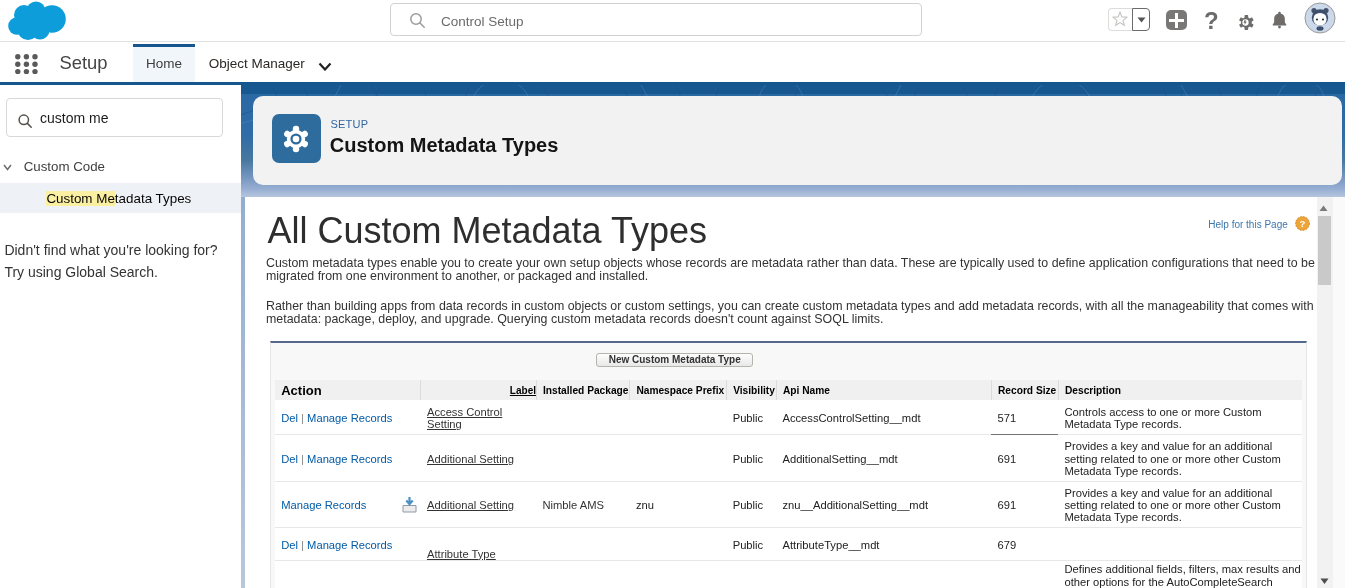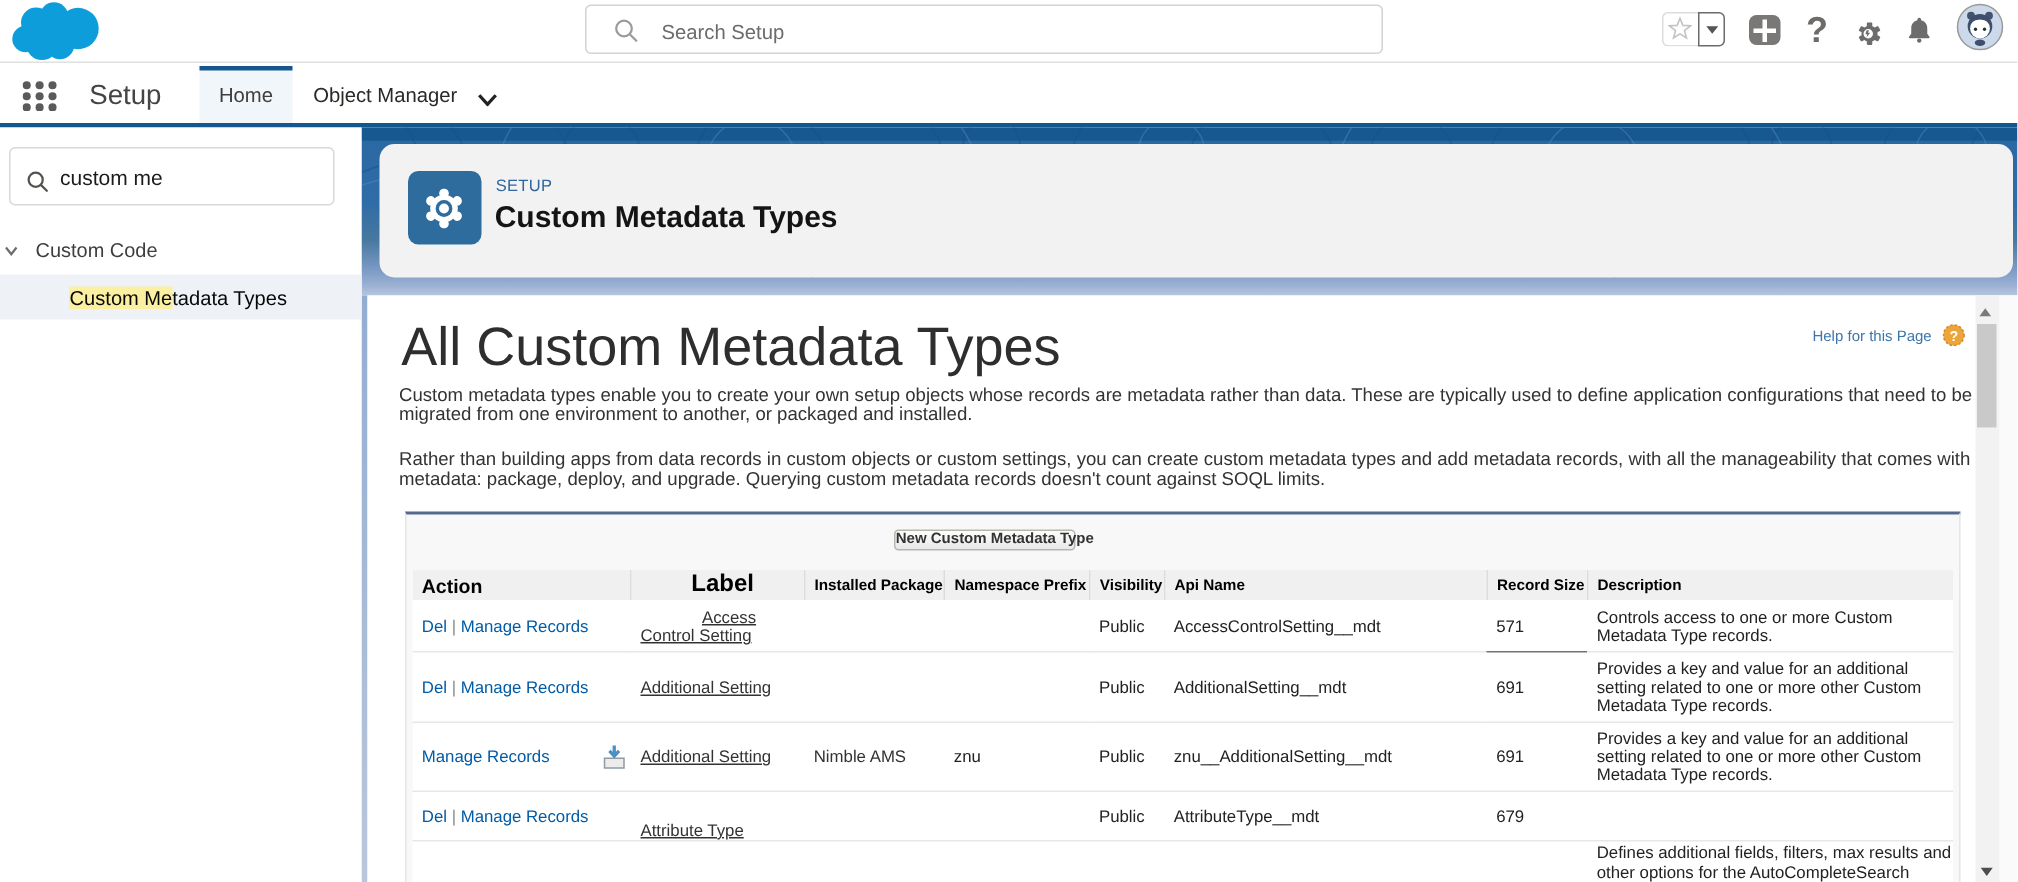--- a/index.html
+++ b/index.html
@@ -22,21 +22,21 @@
     <circle cx="33" cy="30" r="9.5"></circle>
     <rect x="12" y="13" width="32" height="17"></rect>
   </g>
 </svg>
 
 <div class="abs" style="left:390px;top:3px;width:532px;height:33px;border:1px solid #d4d2d0;border-radius:4px;background:#fff;">
   <svg class="abs" style="left:18px;top:8px;" width="17" height="17" viewBox="0 0 17 17">
     <circle cx="7" cy="7" r="5.2" fill="none" stroke="#9b9b9b" stroke-width="1.5"></circle>
     <line x1="11" y1="11" x2="15.2" y2="15.2" stroke="#9b9b9b" stroke-width="1.5" stroke-linecap="round"></line>
   </svg>
-  <span class="abs" style="left:50px;top:9.5px;font-size:13.5px;color:#6b6b6b;">Search Setup</span>
+  <span class="abs" style="left:50px;top:9.5px;font-size:13.5px;color:#6b6b6b;">Control Setup</span>
 </div>
 
 <div class="abs" style="left:1108px;top:8px;width:24px;height:23px;border:1px solid #dcdcdc;border-right:none;border-radius:4px 0 0 4px;"></div>
 <div class="abs" style="left:1132px;top:8px;width:18px;height:23px;border:1px solid #6b6b6b;border-radius:0 4px 4px 0;"></div>
 <svg class="abs" style="left:1112px;top:11px;" width="16" height="16" viewBox="0 0 16 16">
   <path d="M8 1.2 L9.9 5.9 L15 6.2 L11 9.4 L12.3 14.3 L8 11.6 L3.7 14.3 L5 9.4 L1 6.2 L6.1 5.9 Z" fill="none" stroke="#c5c3c0" stroke-width="1.1"></path>
 </svg>
 <svg class="abs" style="left:1137px;top:17px;" width="9" height="6" viewBox="0 0 9 6">
   <path d="M0.5 0.5 L8.5 0.5 L4.5 5.5 Z" fill="#555"></path>
 </svg>
@@ -141,20 +141,21 @@
     </svg>
     <span class="abs" style="left:33px;top:11px;font-size:14px;color:#1b1b1b;">custom me</span>
   </div>
   <svg class="abs" style="left:2.5px;top:79px;" width="9" height="7" viewBox="0 0 9 7">
     <path d="M1 1 L4.5 5.5 L8 1" fill="none" stroke="#706e6b" stroke-width="1.5"></path>
   </svg>
   <div class="abs" style="left:23.7px;top:74.7px;font-size:13.3px;color:#3e3e3c;">Custom Code</div>
   <div class="abs" style="left:0;top:98.2px;width:241px;height:30.4px;background:#eef1f6;">
     <span class="abs" style="left:46.4px;top:7.6px;font-size:13.4px;color:#080707;"><span style="background:#fbf0a2;">Custom Me</span>tadata Types</span>
   </div>
+  <div class="abs" style="left:4.4px;top:155.7px;width:230px;font-size:14px;line-height:21.6px;color:#333;">Didn't find what you're looking for?<br>Try using Global Search.</div>
 </div>
 
 <div class="abs" style="left:253px;top:96px;width:1089px;height:89px;background:#f3f2f2;border-radius:10px;">
   <div class="abs" style="left:18.5px;top:18px;width:49px;height:49px;background:#2e6c9e;border-radius:7px;"></div>
   <svg class="abs" style="left:28px;top:27.5px;" width="30" height="30" viewBox="0 0 30 30">
     <g fill="#fff">
       <circle cx="15" cy="15" r="9.2"></circle>
       <g transform="rotate(0 15 15)">
           <rect x="11.8" y="1.8" width="6.4" height="6" rx="3"></rect>
         </g>
@@ -191,47 +192,47 @@
   <circle cx="7.5" cy="7.5" r="6.9" fill="none" stroke="#c98a2e" stroke-width="1" stroke-dasharray="1.5 1.5"></circle>
   <text x="7.5" y="11" text-anchor="middle" font-size="9.5" font-weight="bold" fill="#fff" font-family="Liberation Sans">?</text>
 </svg>
 
 <div class="abs" style="left:266px;top:257px;width:1054px;font-size:12.4px;line-height:13.4px;color:#333;">Custom metadata types enable you to create your own setup objects whose records are metadata rather than data. These are typically used to define application configurations that need to be migrated from one environment to another, or packaged and installed.</div>
 
 <div class="abs" style="left:266px;top:299.9px;width:1054px;font-size:12.4px;line-height:13.4px;color:#333;">Rather than building apps from data records in custom objects or custom settings, you can create custom metadata types and add metadata records, with all the manageability that comes with metadata: package, deploy, and upgrade. Querying custom metadata records doesn't count against SOQL limits.</div>
 
 <div class="abs" style="left:269.7px;top:341.1px;width:1037.3px;height:247px;background:#f8f8f8;border-top:2.5px solid #54698d;border-left:1px solid #e6e6e6;border-right:1px solid #e6e6e6;">
 
-  <div class="abs" style="left:325.5px;top:9.5px;width:121px;height:14.5px;border:1px solid #b5b5ad;border-radius:3px;background:linear-gradient(#fefefe,#e8e8e8);text-align:center;font-size:10px;font-weight:bold;color:#333;line-height:12.5px;white-space:nowrap;">New Custom Metadata Type</div>
+  <div class="abs" style="left:325.5px;top:9.5px;width:157px;height:14.5px;border:1px solid #b5b5ad;border-radius:3px;background:linear-gradient(#fefefe,#e8e8e8);text-align:center;font-size:10px;font-weight:bold;color:#333;line-height:12.5px;white-space:nowrap;">New Custom Metadata Type</div>
 
   <table style="position:absolute;left:4px;top:37px;width:1027.5px;border-collapse:collapse;table-layout:fixed;font-size:11.2px;color:#222;">
     <colgroup>
       <col style="width:146.3px">
         <col style="width:115.5px">
         <col style="width:93.4px">
         <col style="width:96.8px">
         <col style="width:49.8px">
         <col style="width:215px">
         <col style="width:67px">
         <col style="width:243.7px">
     </colgroup>
     <tbody>
         <tr style="background:#f0f0f0;height:19.9px;">
       <th style="text-align:left;font-size:13px;white-space:nowrap;overflow:hidden;padding:0 0 0 6.5px;border-right:1px solid #dcdcdc;color:#000;">Action</th>
-      <th style="text-align:center;font-size:16px;white-space:nowrap;overflow:hidden;padding:0 0 0 6px;border-right:1px solid #dcdcdc;color:#000;">Label</th>
+      <th style="text-align:right;font-size:10px;white-space:nowrap;overflow:hidden;padding:0 0 0 6px;border-right:1px solid #dcdcdc;color:#000;text-decoration:underline;">Label</th>
       <th style="text-align:left;font-size:10.2px;white-space:nowrap;overflow:hidden;padding:0 0 0 6px;border-right:1px solid #dcdcdc;color:#000;">Installed Package</th>
       <th style="text-align:left;font-size:10.2px;white-space:nowrap;overflow:hidden;padding:0 0 0 6px;border-right:1px solid #dcdcdc;color:#000;">Namespace Prefix</th>
       <th style="text-align:left;font-size:10.2px;white-space:nowrap;overflow:hidden;padding:0 0 0 6px;border-right:1px solid #dcdcdc;color:#000;">Visibility</th>
       <th style="text-align:left;font-size:10.2px;white-space:nowrap;overflow:hidden;padding:0 0 0 6px;border-right:1px solid #dcdcdc;color:#000;">Api Name</th>
       <th style="text-align:left;font-size:10.2px;white-space:nowrap;overflow:hidden;padding:0 0 0 6px;border-right:1px solid #dcdcdc;color:#000;">Record Size</th>
       <th style="text-align:left;font-size:10.2px;white-space:nowrap;overflow:hidden;padding:0 0 0 6px;color:#000;">Description</th>
     </tr>
     <tr style="background:#fff;height:35px;">
       <td style="padding:2px 0 0 6.5px;border-bottom:1px solid #e7e7e7;"><span style="color:#015ba7;">Del</span> <span style="color:#888;">|</span> <span style="color:#015ba7;">Manage Records</span></td>
-      <td style="padding:2px 0 0 6px;border-bottom:1px solid #e7e7e7;line-height:12px;"><span style="text-decoration:underline;color:#333;margin-left:41px;">Access Control Setting</span></td>
+      <td style="padding:2px 0 0 6px;border-bottom:1px solid #e7e7e7;line-height:12px;"><span style="text-decoration:underline;color:#333;">Access Control Setting</span></td>
       <td style="padding:2px 0 0 6px;border-bottom:1px solid #e7e7e7;"></td>
       <td style="padding:2px 0 0 6px;border-bottom:1px solid #e7e7e7;"></td>
       <td style="padding:2px 0 0 6px;border-bottom:1px solid #e7e7e7;">Public</td>
       <td style="padding:2px 0 0 6px;border-bottom:1px solid #e7e7e7;">AccessControlSetting__mdt</td>
       <td style="padding:2px 0 0 6px;border-bottom:1px solid #737373;">571</td>
       <td style="padding:2px 0 0 6px;border-bottom:1px solid #e7e7e7;line-height:12.4px;">Controls access to one or more Custom<br>Metadata Type records.</td>
     </tr>
     <tr style="background:#fff;height:46.1px;">
       <td style="padding:2px 0 0 6.5px;border-bottom:1px solid #e7e7e7;"><span style="color:#015ba7;">Del</span> <span style="color:#888;">|</span> <span style="color:#015ba7;">Manage Records</span></td>
       <td style="padding:2px 0 0 6px;border-bottom:1px solid #e7e7e7;"><span style="text-decoration:underline;color:#333;">Additional Setting</span></td>

